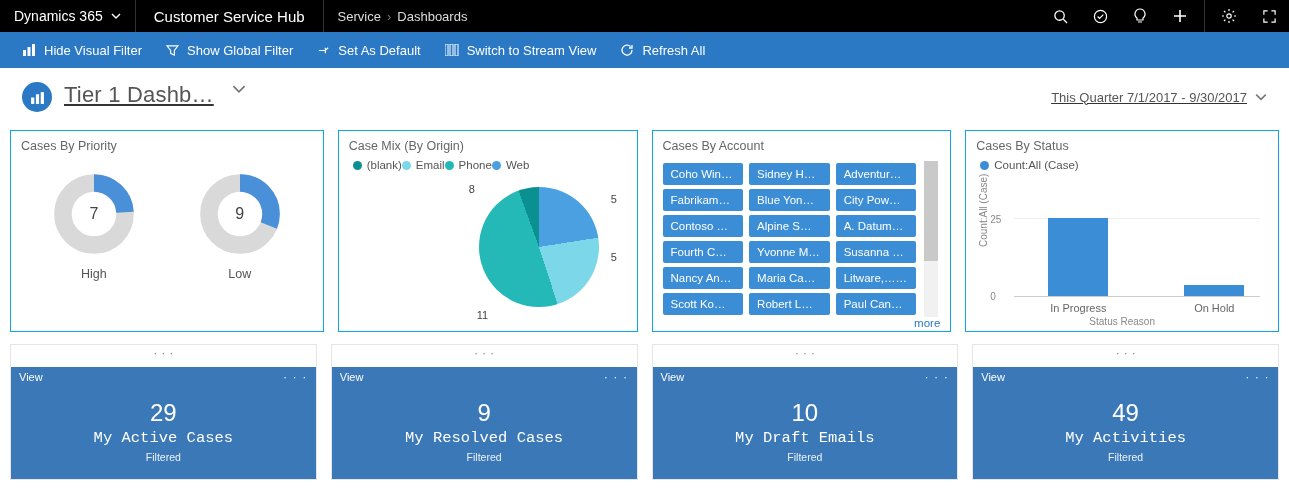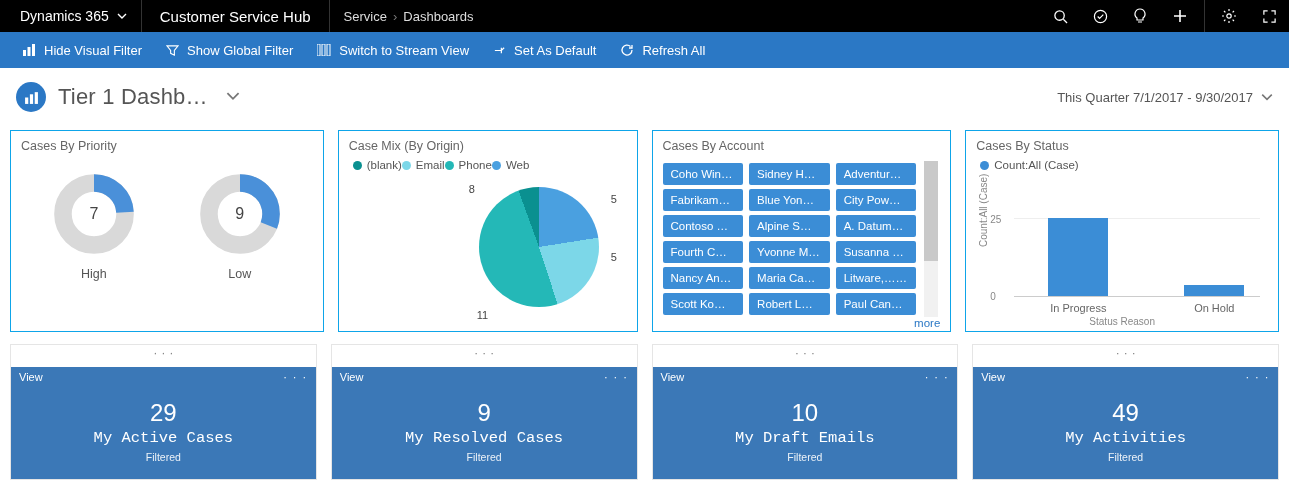--- a/index.html
+++ b/index.html
@@ -1,36 +1,36 @@
 <!DOCTYPE html>
 <html><head>
 <meta charset="utf-8">
 <style>
   * { box-sizing: border-box; margin: 0; padding: 0; }
   body { font-family: "Segoe UI", Arial, sans-serif; background: #fff; font-size: 13px; color: #333; width: 1289px; }
 
   
   .topbar { background: #000; height: 32px; display: flex; align-items: stretch; color: #fff; }
   .topbar-left { display: flex; align-items: center; }
-  .app-switcher { display: flex; align-items: center; padding: 12px 14px; font-size: 14px; border-right: 1px solid #333; height:100%;margin-left:6px; }
+  .app-switcher { display: flex; align-items: center; padding: 12px 14px; font-size: 14px; border-right: 1px solid #333; height:100%; }
   .app-switcher svg { margin-left: 8px; }
   .hub-title { padding: 16px 18px; font-size: 15px; display: flex; align-items: center; height:100%; border-right:1px solid #333;}
   .breadcrumb { display: flex; align-items: center; padding: 0 14px; font-size: 13px; color:#ddd; }
   .breadcrumb span.sep { margin: 0 6px; color:#777;}
   .topbar-right { margin-left: auto; display: flex; align-items: stretch; }
   .tb-icon { width: 40px; display: flex; align-items: center; justify-content: center; }
   .tb-sep { width:1px; background:#333; margin:0 4px;}
 
   
   .cmdbar { background: #2b78c5; height: 36px; display: flex; align-items: center; padding: 0 10px; color: #fff; font-size: 13px; }
   .cmd { display: flex; align-items: center; padding: 0 12px; height:100%; }
   .cmd svg, .cmd .ico { margin-right: 8px; }
 
   
-  .dash-row { display: flex; align-items: center; padding: 14px 16px 18px; }
+  .dash-row { display: flex; padding: 14px 22px 18px; text-decoration: underline; }
   .dash-icon { width: 30px; height: 30px; background: #2b78c5; border-radius: 50%; display: flex; align-items: center; justify-content: center; margin-right: 12px; }
   .dash-title { font-size: 22px; color: #555; font-weight: 300; letter-spacing: .2px; }
   .dash-chev { margin-left: 18px; }
   .dash-right { margin-left: auto; color: #555; font-size: 13px; display:flex; align-items:center; }
   .dash-right svg { margin-left:8px; }
 
   
   .grid { display: flex; gap: 14px; padding: 0 10px 12px; }
   .card { background: #fff; border: 1px solid #0ea5e9; flex:1; padding: 8px 10px 2px; position:relative; }
   .card.c1{flex:1.05;} .card.c2{flex:1;} .card.c3{flex:1;} .card.c4{flex:1.05;}
@@ -151,32 +151,32 @@
       </svg>
     <span>Hide Visual Filter</span>
   </div>
   <div class="cmd">
     <svg class="ico" width="13" height="13" viewBox="0 0 14 14">
         <path d="M1 2h12L9 7v5l-4-2V7z" stroke="#fff" stroke-width="1.2" fill="none"></path>
       </svg>
     <span>Show Global Filter</span>
   </div>
   <div class="cmd">
+    <svg class="ico" width="13" height="13" viewBox="0 0 14 14">
+        <path d="M2 7h7l3-3M9 4v6" stroke="#fff" stroke-width="1.3" fill="none"></path>
+      </svg>
+    <span>Set As Default</span>
+  </div>
+  <div class="cmd">
     <svg class="ico" width="14" height="12" viewBox="0 0 14 12">
         <rect x="0" y="0" width="3" height="12" fill="none" stroke="#fff"></rect>
         <rect x="5" y="0" width="3" height="12" fill="none" stroke="#fff"></rect>
         <rect x="10" y="0" width="3" height="12" fill="none" stroke="#fff"></rect>
       </svg>
     <span>Switch to Stream View</span>
-  </div>
-  <div class="cmd">
-    <svg class="ico" width="13" height="13" viewBox="0 0 14 14">
-        <path d="M2 7h7l3-3M9 4v6" stroke="#fff" stroke-width="1.3" fill="none"></path>
-      </svg>
-    <span>Set As Default</span>
   </div>
   <div class="cmd">
     <svg class="ico" width="14" height="14" viewBox="0 0 14 14">
         <path d="M12 7a5 5 0 1 1-1.5-3.5M12 2v3h-3" stroke="#fff" stroke-width="1.3" fill="none"></path>
       </svg>
     <span>Refresh All</span>
   </div>
 </div>
 
 <div class="dash-row">

